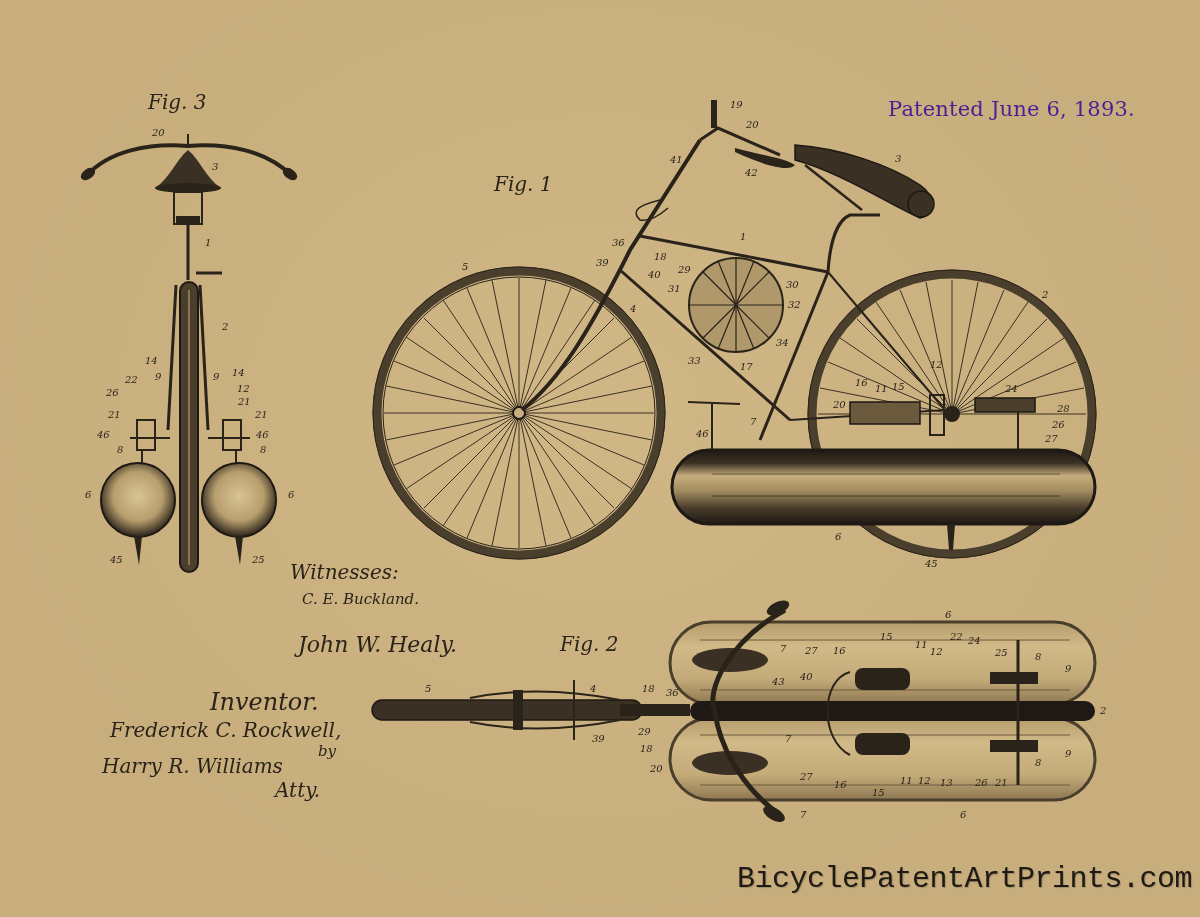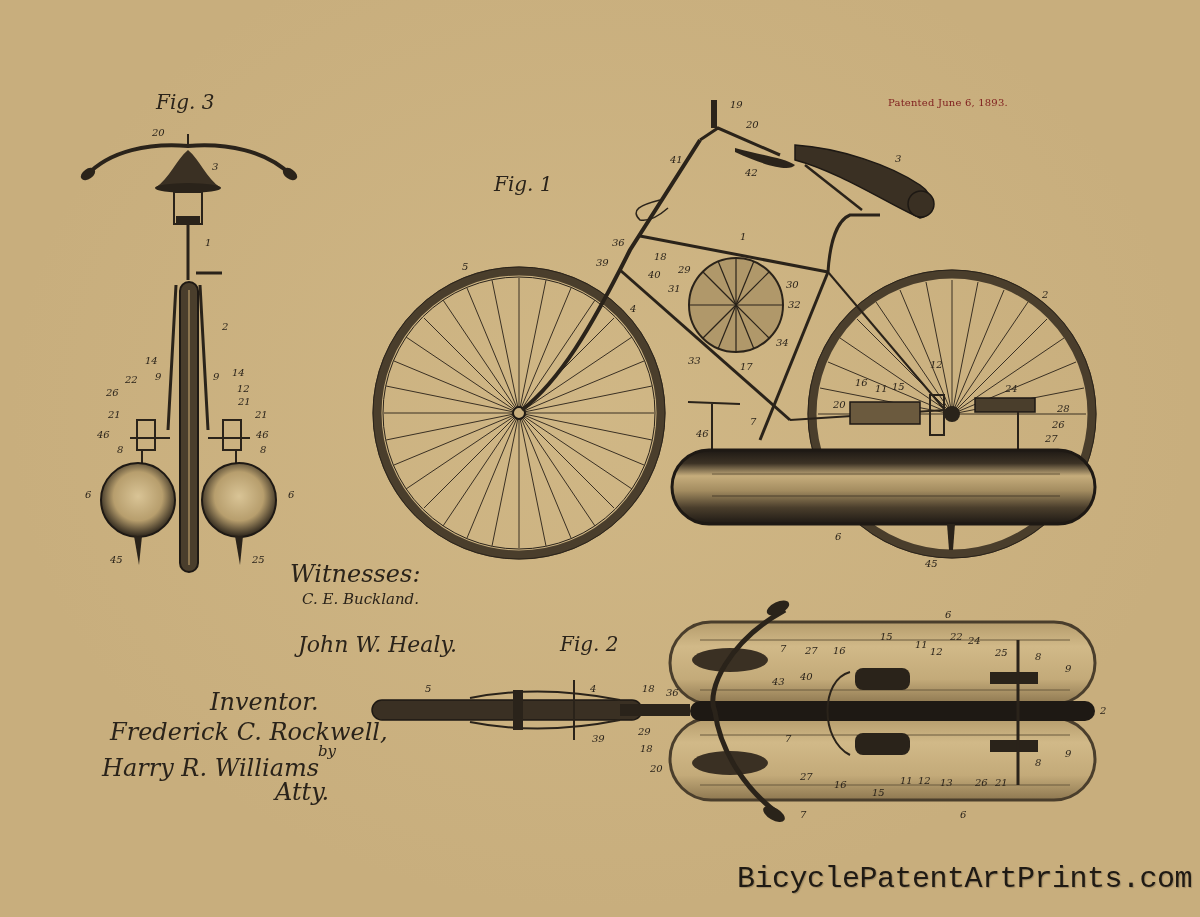--- a/index.html
+++ b/index.html
@@ -13,32 +13,32 @@
       position:absolute; left:0; top:0; width:1200px; height:917px;
       background:
         radial-gradient(ellipse at 50% 45%, rgba(214,190,140,0.55) 0%, rgba(201,176,127,0) 70%),
         #c8ae7d;
     }
     .ink { stroke:#2a231a; fill:none; }
     .inkf { fill:#2a231a; }
     .abs { position:absolute; }
     .patented {
       left:888px; top:97px; font-family:"DejaVu Serif", serif;
-      font-size:10px; color:#7f1d1d; letter-spacing:0.2px;
+      font-size:21px; color:#4c1d95; letter-spacing:0.2px;
     }
     .watermark {
       left:737px; top:862px; font-family:Liberation Mono, monospace;
       font-size:30px; color:#1f1a14; letter-spacing:-0.5px;
       text-shadow:1px 1px 1px rgba(0,0,0,0.2);
     }
     .script {
       font-family:"DejaVu Serif", serif; font-style:italic; color:#2a231a;
     }
     .fig-label { font-size:20px; }
-    .sig { font-size:24px; }
+    .sig { font-size:20px; }
     .sig-sm { font-size:15px;text-align:right; }
     .num { font-family:"DejaVu Serif", serif; font-style:italic; font-size:10px; fill:#2a231a; }
     svg { position:absolute; left:0; top:0; }
   </style>
 </head>
 <body>
 
 <div class="paper"></div>
 
 <svg width="1200" height="917" viewBox="0 0 1200 917">
@@ -331,21 +331,21 @@
     <text class="num" x="995" y="786">21</text>
     <text class="num" x="1065" y="757">9</text>
     <text class="num" x="1035" y="766">8</text>
     <text class="num" x="960" y="818">6</text>
     <text class="num" x="800" y="818">7</text>
   </g>
 </svg>
 
 <div class="abs patented">Patented June 6, 1893.</div>
 
-<div class="abs script fig-label" style="left:156px; top:90px;text-align:center;">Fig. 3</div>
+<div class="abs script fig-label" style="left:148px; top:90px;text-align:center;">Fig. 3</div>
 <div class="abs script fig-label" style="left:494px; top:172px;">Fig. 1</div>
 <div class="abs script fig-label" style="left:560px; top:632px;">Fig. 2</div>
 
 <div class="abs script sig" style="left:290px; top:560px;">Witnesses:</div>
 <div class="abs script sig" style="left:302px; top:590px; font-size:15px;">C. E. Buckland.</div>
 <div class="abs script sig" style="left:298px; top:632px; font-size:22px;font-style:italic;">John W. Healy.</div>
 
 <div class="abs script sig" style="left:210px; top:688px; font-size:24px;">Inventor.</div>
 <div class="abs script sig" style="left:110px; top:718px;">Frederick C. Rockwell,</div>
 <div class="abs script sig-sm" style="left:318px; top:742px;">by</div>

